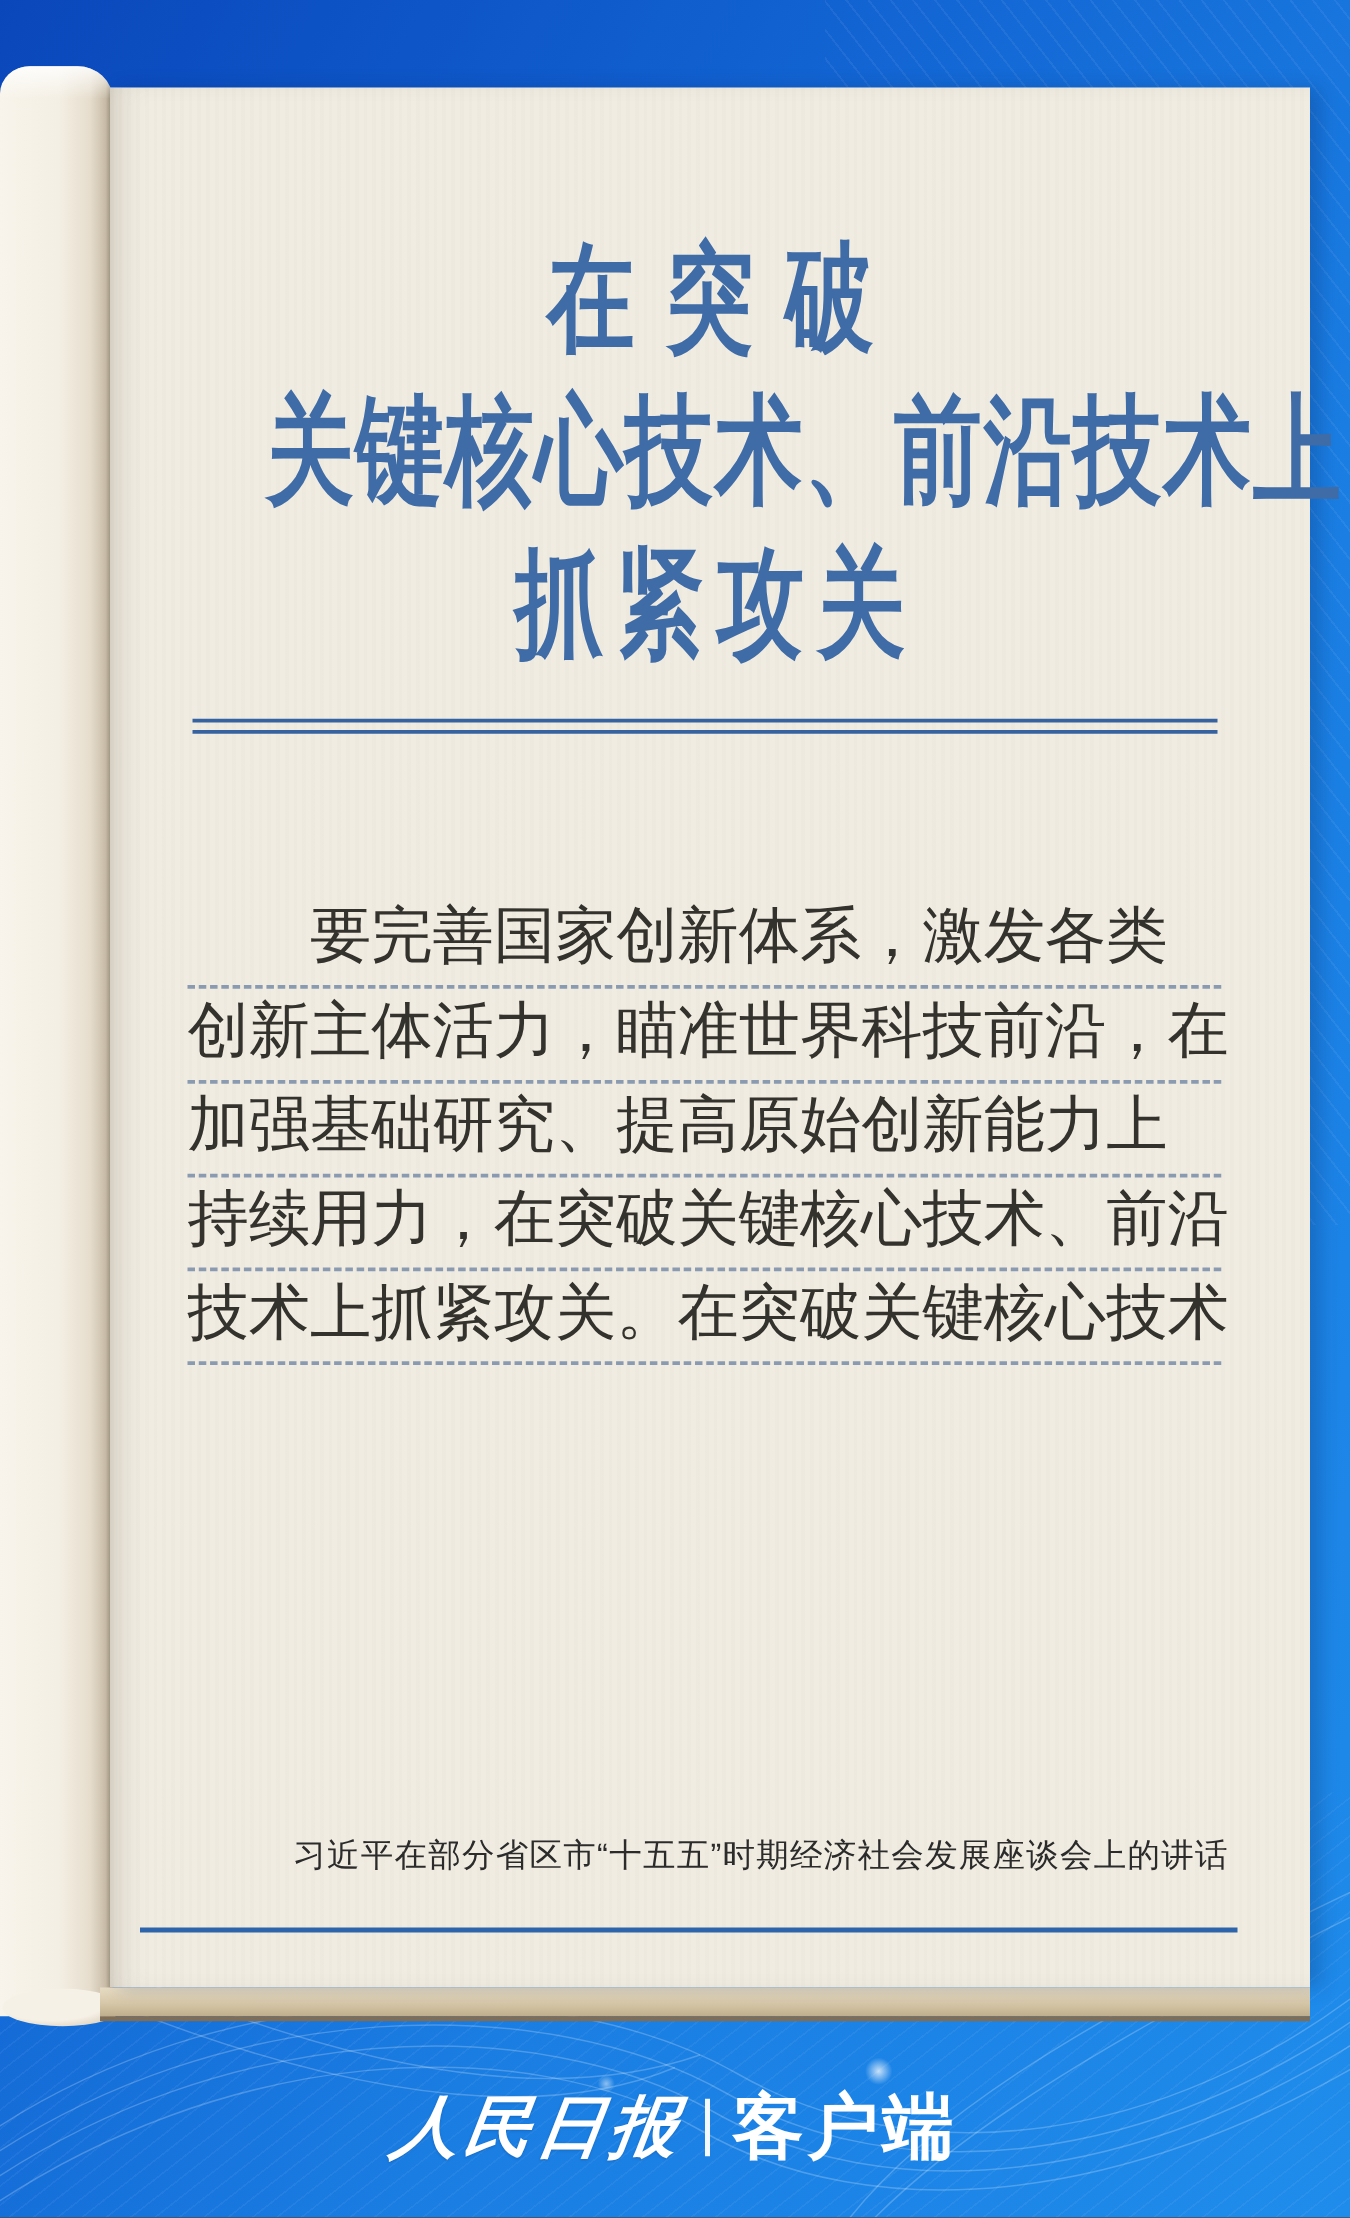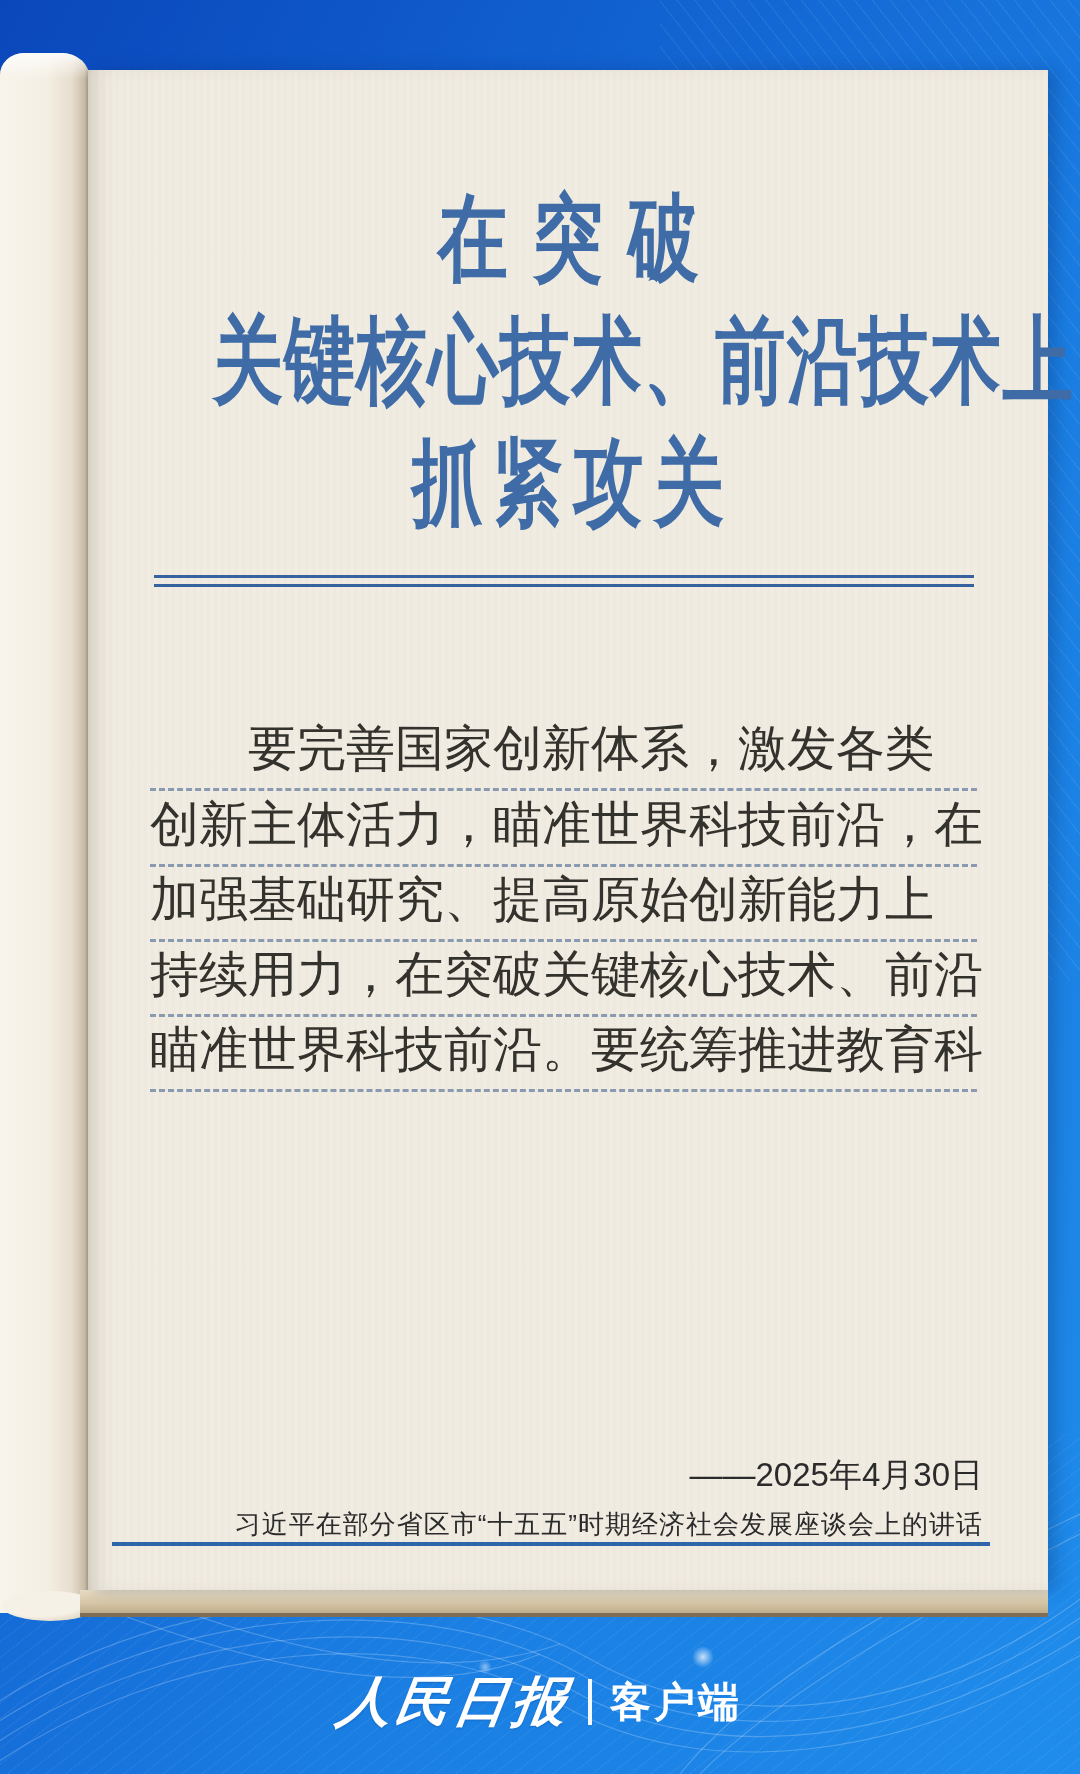--- a/index.html
+++ b/index.html
@@ -85,21 +85,21 @@
   .footer{
     position:absolute; left:0; top:1662px; width:100%; height:80px;
     display:flex; align-items:center; justify-content:center; gap:18px; color:#ffffff;
   }
   .brand-script{
     font-family:"DejaVu Serif","Liberation Serif",serif; font-style:italic; font-weight:700;
     font-size:54px; transform:skewX(-8deg); letter-spacing:4px;
     text-shadow:0 1px 2px rgba(0,40,100,.25);
   }
   .brand-bar{width:4px; height:46px; background:#ffffff; opacity:.95;}
-  .brand-name{font-size:41px; font-weight:700; letter-spacing:3px;}
+  .brand-name{font-size:57px; font-weight:700; letter-spacing:3px;}
 </style>
 </head>
 <body>
 
 <div class="canvas">
 
   <div class="tex-right"></div>
   <div class="tex-bottom"></div>
   <svg class="waves" viewBox="0 0 1080 300">
     <g fill="none" stroke="#ffffff" stroke-opacity="0.22" stroke-width="1.2">
@@ -139,26 +139,25 @@
       <div class="body-line">
           <span>创新主体活力，瞄准世界科技前沿，在</span>
         </div>
       <div class="body-line">
           <span>加强基础研究、提高原始创新能力上</span>
         </div>
       <div class="body-line">
           <span>持续用力，在突破关键核心技术、前沿</span>
         </div>
       <div class="body-line">
-          <span>瞄准世界科技前沿。要统筹推进教育科</span>
+          <span>技术上抓紧攻关。在突破关键核心技术</span>
         </div>
     </div>
 
     <div class="attribution">
-      <div class="attr-date">——2025年4月30日</div>
       <div class="attr-source">习近平在部分省区市“十五五”时期经济社会发展座谈会上的讲话</div>
     </div>
     <div class="attr-rule"></div>
 
   </div>
 
   <div class="footer">
     <span class="brand-script">人民日报</span>
     <span class="brand-bar"></span>
     <span class="brand-name">客户端</span>

